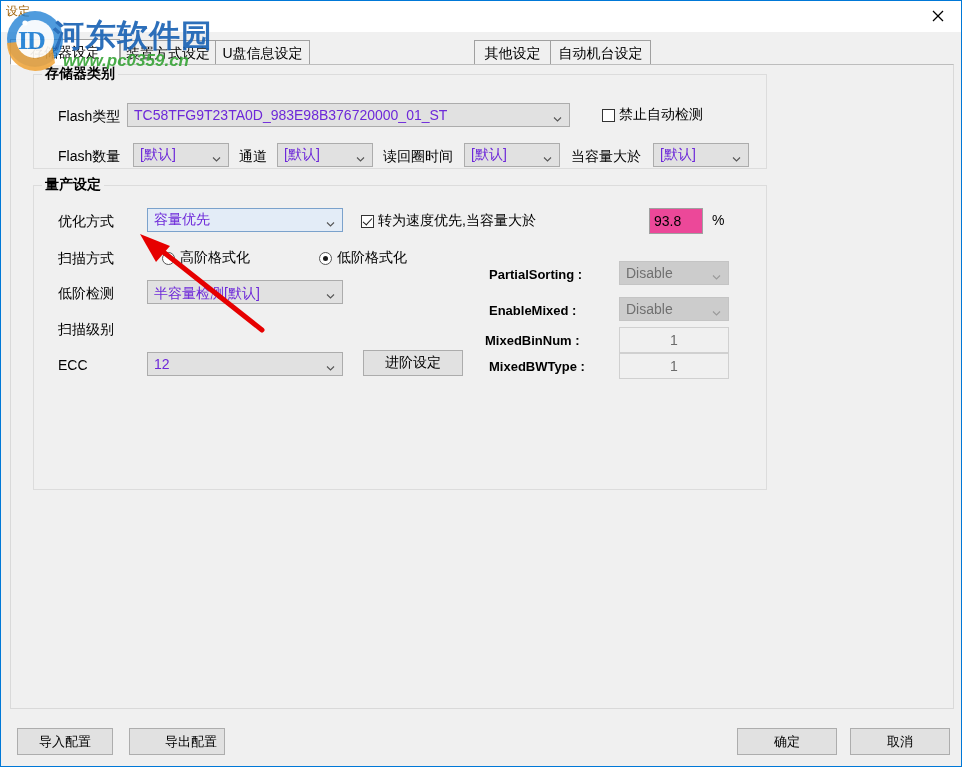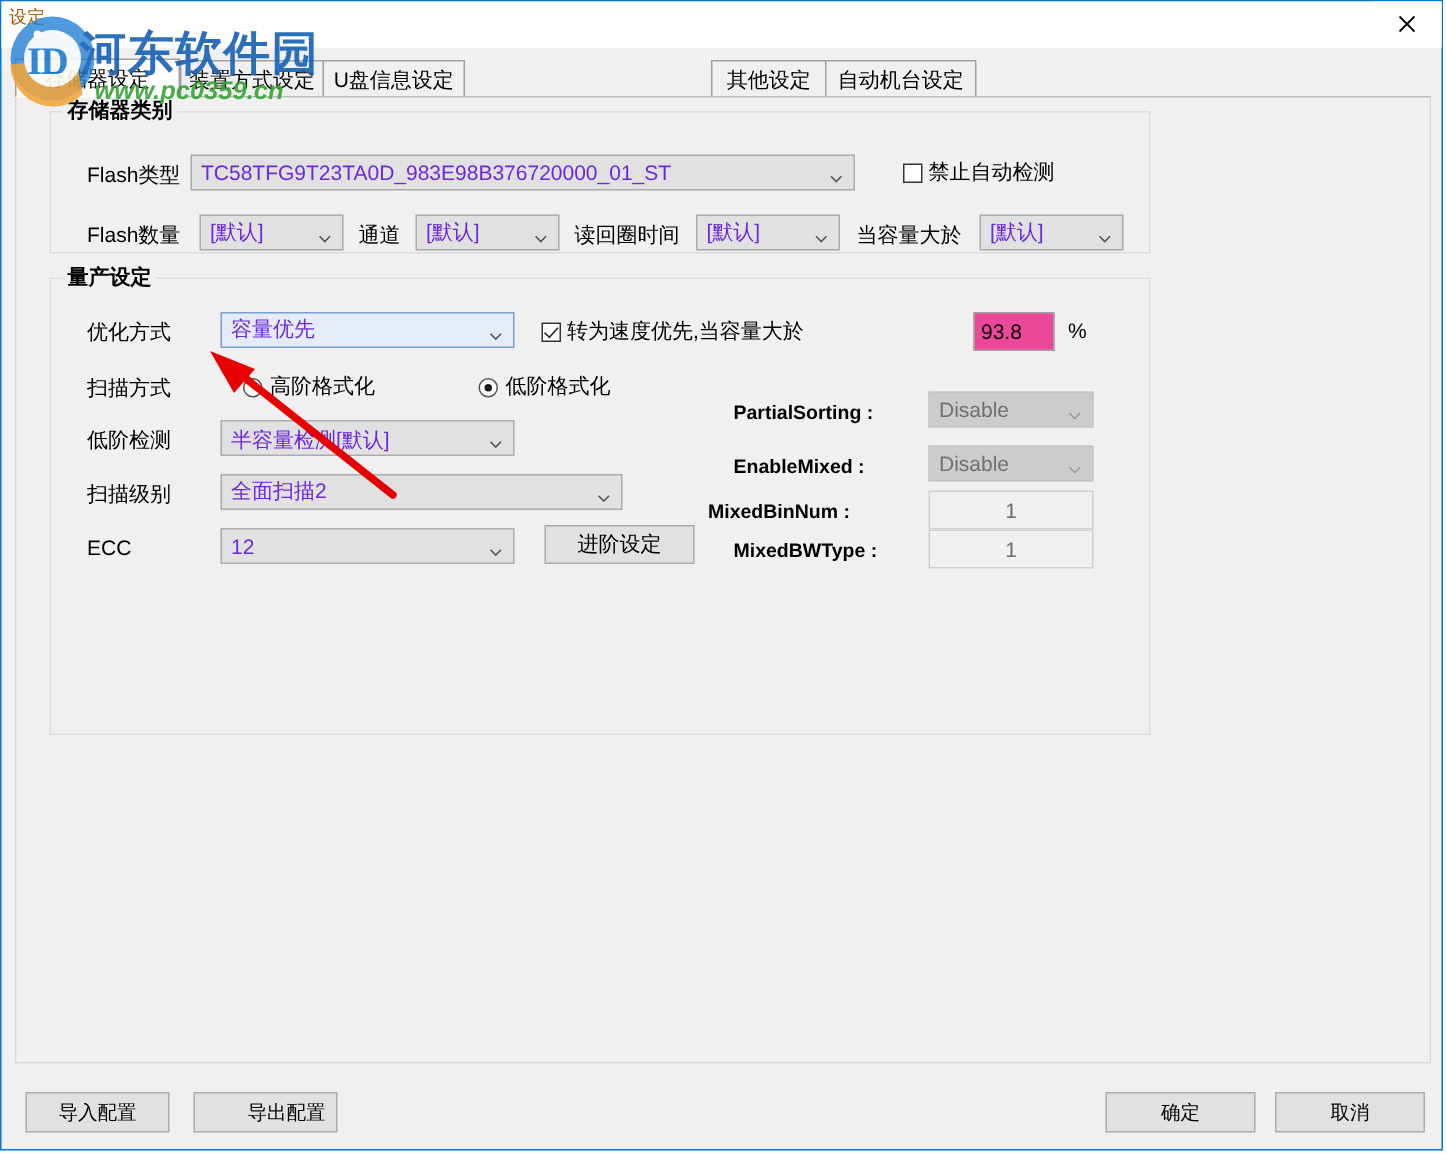--- a/index.html
+++ b/index.html
@@ -420,28 +420,20 @@
       <div class="combo" style="left:113px; top:94px; width:196px;align-items:flex-end;">
         <span>半容量检测[默认]</span>
         <span class="arrow">
           <svg width="9" height="9" viewBox="0 0 9 9">
               <polyline points="1,3 4.5,6.5 8,3" fill="none" stroke="#555" stroke-width="1.1"></polyline>
             </svg>
         </span>
       </div>
 
       <div class="lbl" style="left:24px; top:135px;">扫描级别</div>
-      <div class="combo" style="left:113px; top:130px; width:268px;">
-        <span>全面扫描2</span>
-        <span class="arrow">
-          <svg width="9" height="9" viewBox="0 0 9 9">
-              <polyline points="1,3 4.5,6.5 8,3" fill="none" stroke="#555" stroke-width="1.1"></polyline>
-            </svg>
-        </span>
-      </div>
 
       <div class="lbl" style="left:24px; top:171px;">ECC</div>
       <div class="combo" style="left:113px; top:166px; width:196px;">
         <span>12</span>
         <span class="arrow">
           <svg width="9" height="9" viewBox="0 0 9 9">
               <polyline points="1,3 4.5,6.5 8,3" fill="none" stroke="#555" stroke-width="1.1"></polyline>
             </svg>
         </span>
       </div>
@@ -462,21 +454,21 @@
       <div class="lbl-en" style="left:455px; top:117px;">EnableMixed :</div>
       <div class="combo disabled" style="left:585px; top:111px; width:110px;">
         <span>Disable</span>
         <span class="arrow">
           <svg width="9" height="9" viewBox="0 0 9 9">
               <polyline points="1,3 4.5,6.5 8,3" fill="none" stroke="#9a9a9a" stroke-width="1.1"></polyline>
             </svg>
         </span>
       </div>
 
-      <div class="lbl-en" style="left:438px; top:147px;">MixedBinNum :</div>
+      <div class="lbl-en" style="left:451px; top:147px;">MixedBinNum :</div>
       <div class="textbox readonly-center" style="left:585px; top:141px; width:110px;">
         <span>1</span>
       </div>
 
       <div class="lbl-en" style="left:455px; top:173px;">MixedBWType :</div>
       <div class="textbox readonly-center" style="left:585px; top:167px; width:110px;">
         <span>1</span>
       </div>
     </div>
 

